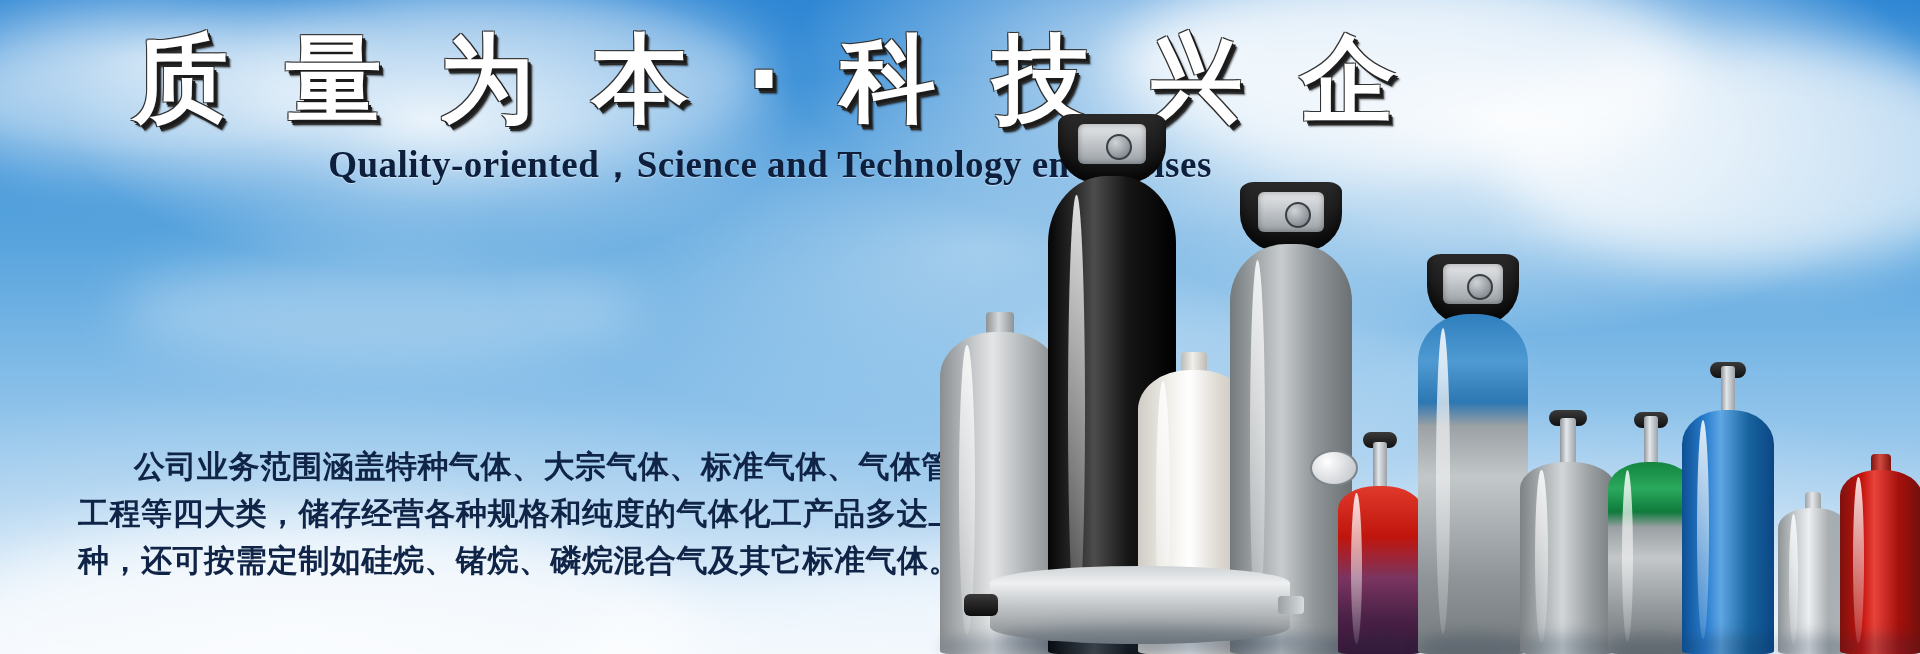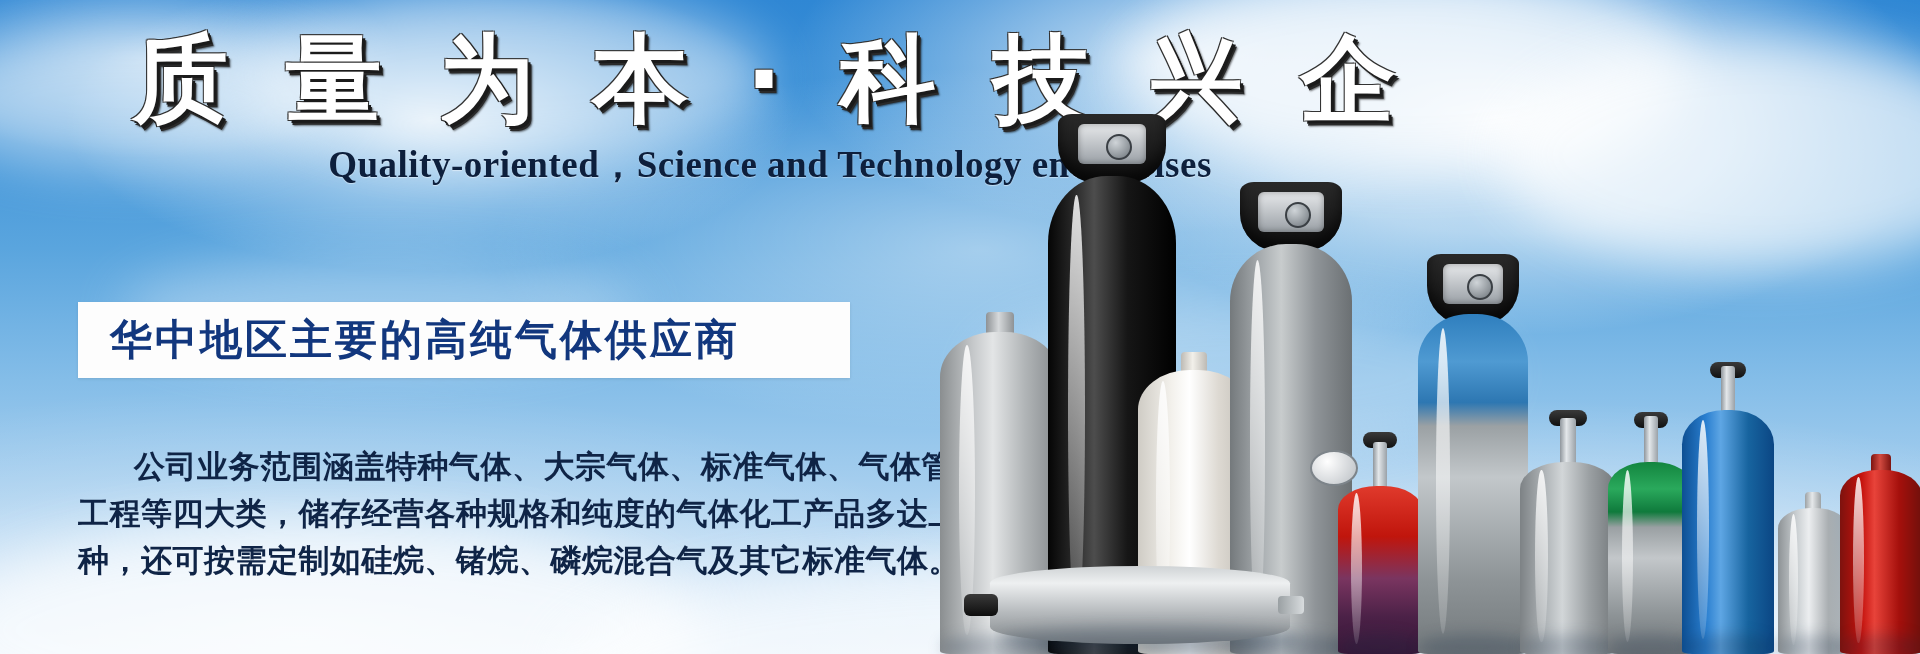--- a/index.html
+++ b/index.html
@@ -121,23 +121,20 @@
   <div class="cloud c3"></div>
   <div class="cloud c4"></div>
   <div class="cloud c5"></div>
   <div class="cloud c6"></div>
   <div class="cloud c7"></div>
   <div class="cloud c8"></div>
 
   <div id="headline">质 量 为 本 · 科 技 兴 企</div>
   <div id="subhead">Quality-oriented，Science and Technology enterprises</div>
 
-  <div id="tagbox">
-    <span id="tagbox-text">华中地区主要的高纯气体供应商</span>
-  </div>
 
   <div id="para">
     <span class="ln first">公司业务范围涵盖特种气体、大宗气体、标准气体、气体管道</span>
     <span class="ln">工程等四大类，储存经营各种规格和纯度的气体化工产品多达上百</span>
     <span class="ln">种，还可按需定制如硅烷、锗烷、磷烷混合气及其它标准气体。</span>
   </div>
 
   <div id="cylinders">
 
     <div class="cyl" style="left:0px;width:120px;height:340px;">

